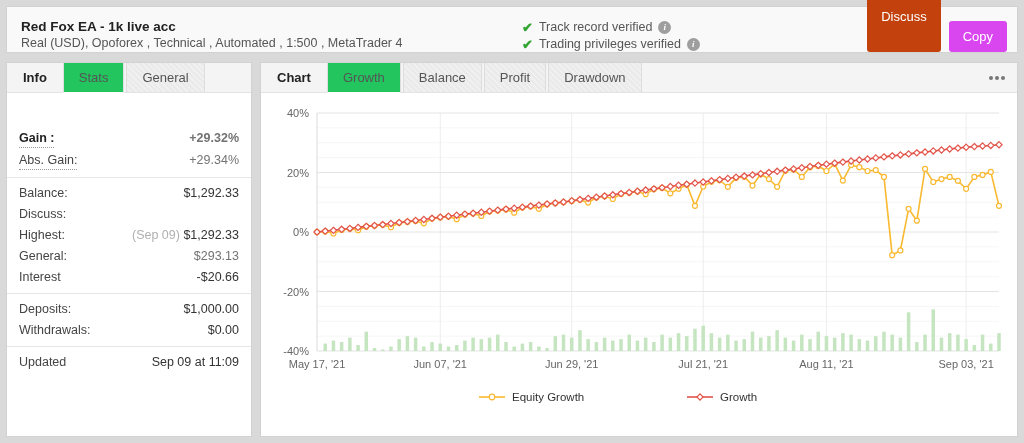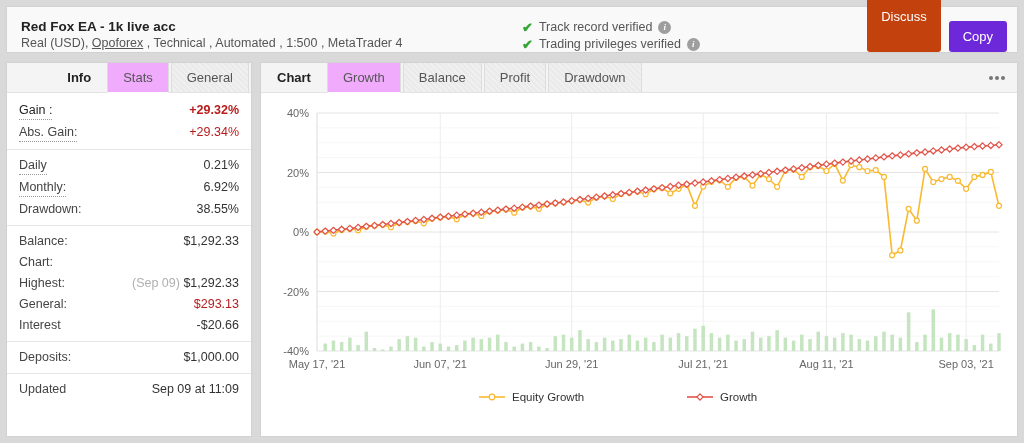--- a/index.html
+++ b/index.html
@@ -11,58 +11,58 @@
     position:relative;
   }
   .panel { position:absolute; background:#fff; border:1px solid #d2d2d2; }
 
   
   #header { left:6px; top:6px; width:1012px; height:47px; background:#f9f9f9;
             display:flex; align-items:flex-end; padding:0 10px; }
   .title-block { width:505px; padding-left:4px; }
   .acct-title { font-size:13.5px; font-weight:bold; color:#222; line-height:17px; }
   .acct-sub { font-size:12.5px; color:#555; line-height:17px; }
-  .broker-link { text-decoration:underline; color:#555; cursor:pointer; }
+  .broker-link { color:#555; cursor:pointer; }
   .verify-block { display:flex; flex-direction:column; gap:2px; }
   .verify-row { display:flex; align-items:center; font-size:12.5px; color:#555; line-height:15px; }
   .check { color:#33a532; font-size:13px; font-weight:bold; margin-right:6px; }
   .info-icon { display:inline-block; width:13px; height:13px; border-radius:50%;
                background:#9e9e9e; color:#fff; font-size:9px; font-weight:bold;
                text-align:center; line-height:13px; margin-left:6px; font-family:"Liberation Serif",serif; font-style:italic;}
   .btns { margin-left:auto; display:flex; gap:8px; }
   .btn { border:none; border-radius:3px; color:#fff; font-size:13px;
          font-family:"Liberation Sans",sans-serif; padding:8px 14px; cursor:pointer; }
   .btn-discuss { background:#c2410c; }
-  .btn-copy { background:#6d28d9;margin-top:41px; }
+  .btn-copy { background:#d946ef;margin-top:41px; }
 
   
   .tabstrip { height:30px; background:#f4f4f4; border-bottom:1px solid #e3e3e3;
-              display:flex; align-items:stretch; font-size:13px; color:#555;justify-content:flex-end; }
+              display:flex; align-items:stretch; font-size:13px; color:#555; }
   .strip-label { display:flex; align-items:center; padding:0 16px;
                  font-weight:bold; color:#222; }
   .tab { display:flex; align-items:center; padding:0 15px; cursor:pointer;
          background:repeating-linear-gradient(45deg,#eaeaea 0 2px,#f0f0f0 2px 4px);
          border-left:1px solid #ddd; border-right:1px solid #ddd; margin-right:2px; }
-  .tab.active { background:#f0abfc; border-bottom:1px solid #fff; margin-bottom:-1px; }
+  .tab.active { background:#22c55e; border-bottom:1px solid #fff; margin-bottom:-1px; }
   .ellipsis { margin-left:auto; display:flex; align-items:center; gap:2px;
               padding:0 12px; cursor:pointer; }
   .ellipsis i { width:4px; height:4px; border-radius:50%; background:#777; display:block; }
 
   
   #stats-panel { left:6px; top:62px; width:246px; height:375px; }
   #stats-rows { padding:2px 0; }
   .sgroup { padding:5px 0; }
   .sgroup + .sgroup { border-top:1px solid #e6e6e6; }
   .srow { display:flex; justify-content:space-between; align-items:baseline;
           padding:2px 12px; font-size:12.5px; line-height:17px; color:#444; }
   .slabel.dotted { border-bottom:1px dotted #999; cursor:help; }
-  .slabel.bold { font-weight:normal; color:#222; }
+  .slabel.bold { font-weight:bold; color:#222;margin-top:28px; }
   .sval { color:#333; text-align:right; }
   .sval .muted { color:#b0b0b0; }
-  .sval.green { color:#b91c1c; }
+  .sval.green { color:#737373; }
   .sval.bold { font-weight:bold; }
 
   
   #chart-panel { left:260px; top:62px; width:758px; height:375px; }
   #chart-body { padding:6px 6px 0 6px; }
   svg text { font-family:"Liberation Sans",sans-serif; }
 </style>
 </head>
 <body>
 
@@ -103,57 +103,47 @@
           <span class="slabel dotted bold">Gain :</span>
           <span class="sval green bold">+29.32%</span>
         </div>
         <div class="srow">
           <span class="slabel dotted">Abs. Gain:</span>
           <span class="sval green">+29.34%</span>
         </div>
       </div>
       <div class="sgroup">
         <div class="srow">
-          <span class="slabel dotted">Daily</span>
-          <span class="sval">0.21%</span>
-        </div>
-        <div class="srow">
-          <span class="slabel dotted">Monthly:</span>
-          <span class="sval">6.92%</span>
-        </div>
-        <div class="srow">
-          <span class="slabel">Drawdown:</span>
-          <span class="sval">38.55%</span>
+          <span class="slabel">Balance:</span>
+          <span class="sval">$1,292.33</span>
+        </div>
+        <div class="srow">
+          <span class="slabel">Discuss:</span>
+        </div>
+        <div class="srow">
+          <span class="slabel">Highest:</span>
+          <span class="sval"><span class="muted">(Sep 09) </span><span>$1,292.33</span></span>
+        </div>
+        <div class="srow">
+          <span class="slabel">General:</span>
+          <span class="sval green">$293.13</span>
+        </div>
+        <div class="srow">
+          <span class="slabel">Interest</span>
+          <span class="sval">-$20.66</span>
         </div>
       </div>
       <div class="sgroup">
         <div class="srow">
-          <span class="slabel">Balance:</span>
-          <span class="sval">$1,292.33</span>
-        </div>
-        <div class="srow">
-          <span class="slabel">Chart:</span>
-        </div>
-        <div class="srow">
-          <span class="slabel">Highest:</span>
-          <span class="sval"><span class="muted">(Sep 09) </span><span>$1,292.33</span></span>
-        </div>
-        <div class="srow">
-          <span class="slabel">General:</span>
-          <span class="sval green">$293.13</span>
-        </div>
-        <div class="srow">
-          <span class="slabel">Interest</span>
-          <span class="sval">-$20.66</span>
-        </div>
-      </div>
-      <div class="sgroup">
-        <div class="srow">
           <span class="slabel">Deposits:</span>
           <span class="sval">$1,000.00</span>
+        </div>
+        <div class="srow">
+          <span class="slabel">Withdrawals:</span>
+          <span class="sval">$0.00</span>
         </div>
       </div>
       <div class="sgroup">
         <div class="srow">
           <span class="slabel">Updated</span>
           <span class="sval">Sep 09 at 11:09</span>
         </div>
       </div>
     </div>
 </div>

